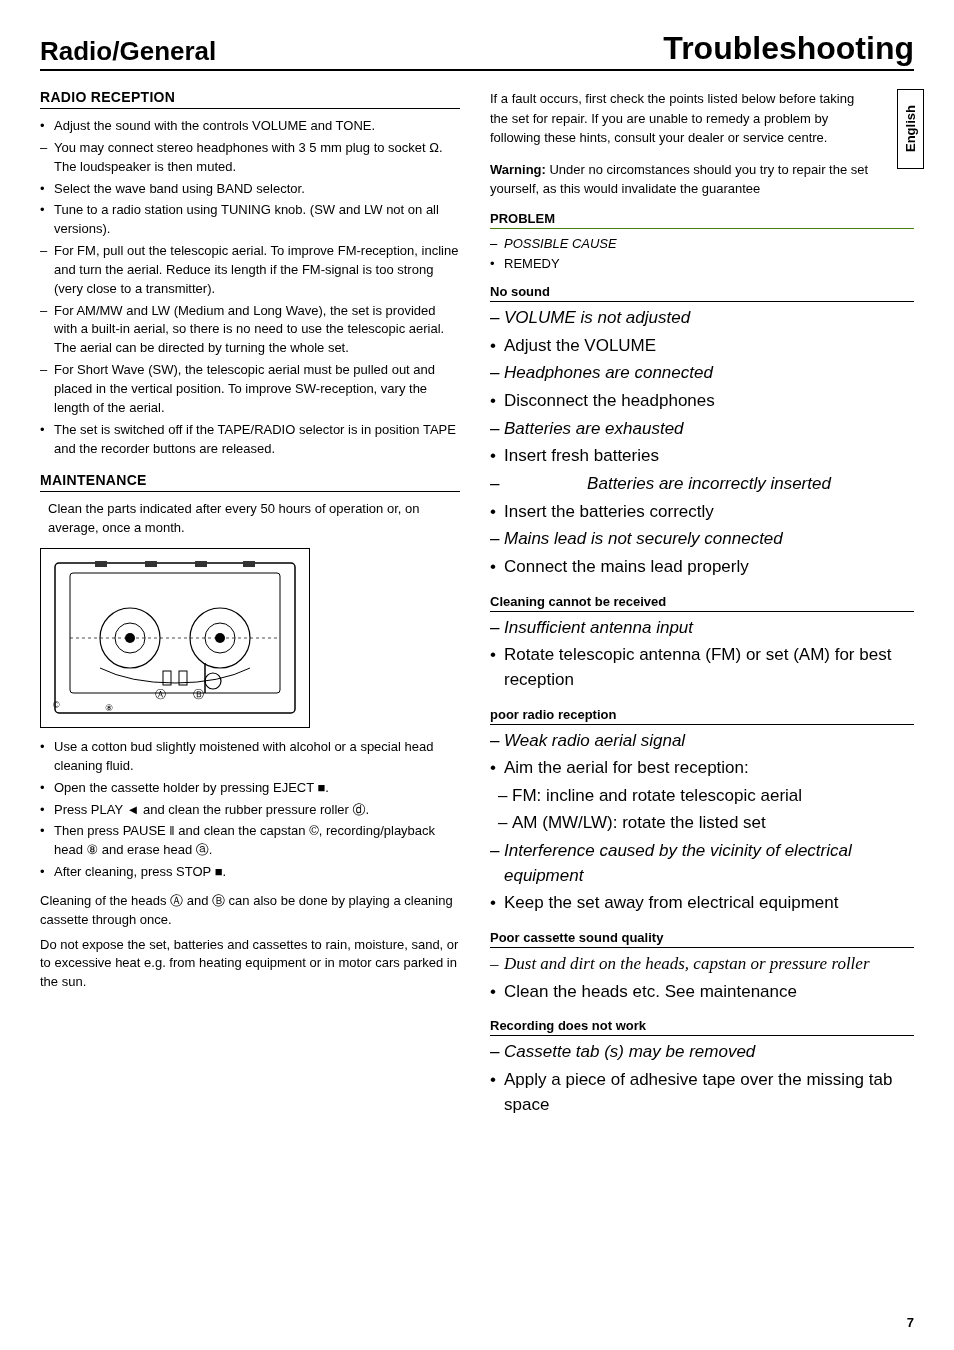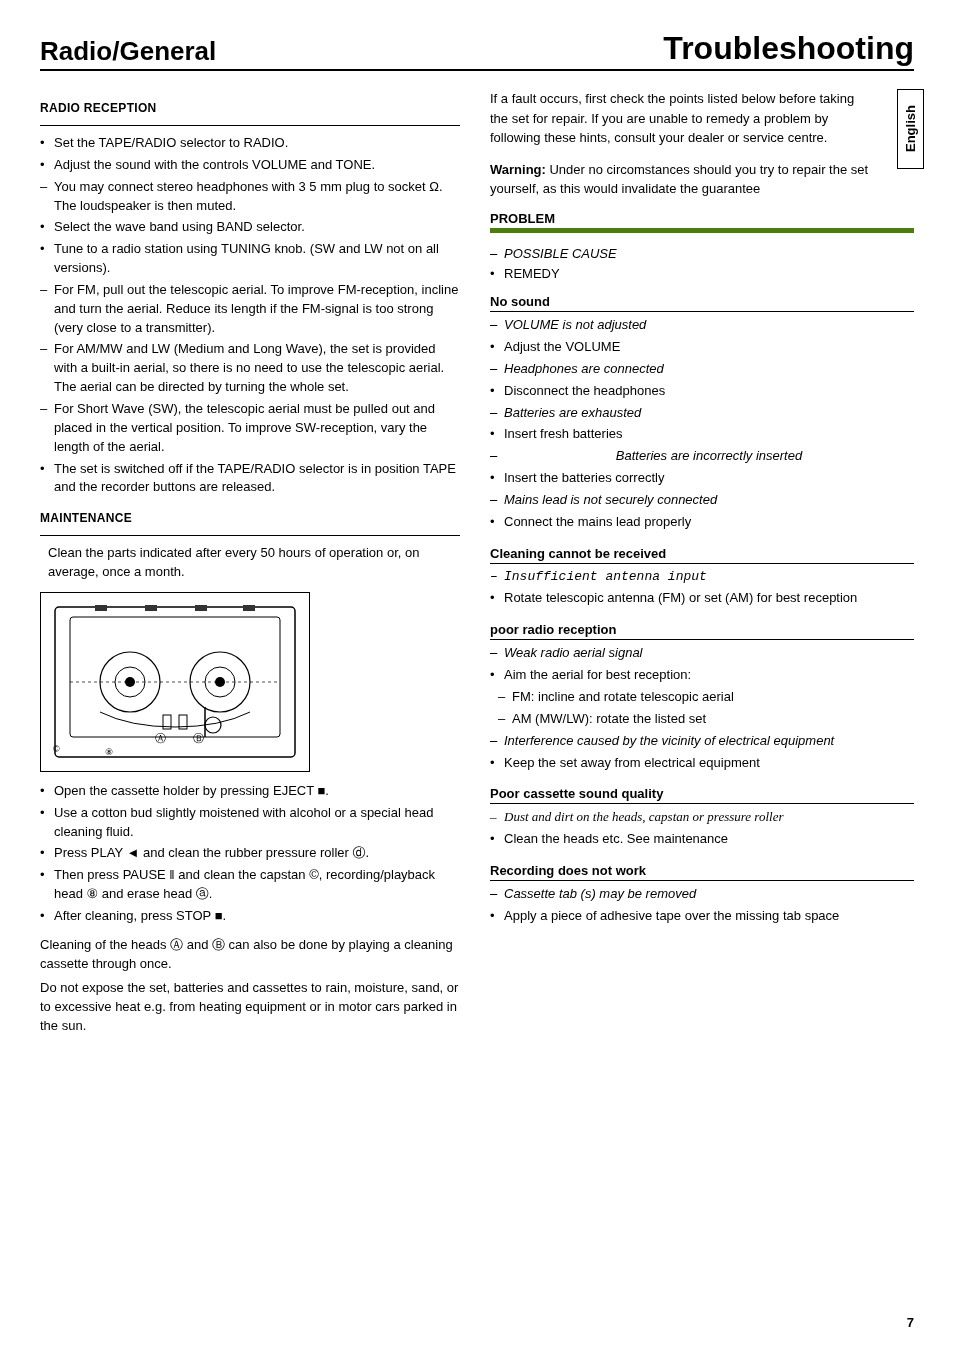--- a/index.html
+++ b/index.html
@@ -36,27 +36,26 @@
     .left-column {
       width: 420px;
       flex-shrink: 0;
     }
     .right-column {
       flex: 1;
       position: relative;
     }
     .section-title {
       font-weight: bold;
-      font-size: 12px;
+      font-size: 14px;
       border-bottom: 1px solid #000;
-      padding-bottom: 10px;
+      padding-bottom: 3px;
       margin-bottom: 8px;
       text-transform: uppercase;
       letter-spacing: 0.3px;
-      margin-top: 12px;
     }
     .bullet-list {
       list-style: none;
       padding: 0;
       margin-bottom: 10px;
     }
     .bullet-list li {
       padding-left: 14px;
       position: relative;
       margin-bottom: 3px;
@@ -86,21 +85,21 @@
     .problem-list {
       list-style: none;
       padding: 0;
       margin-bottom: 8px;
     }
     .problem-list li {
       padding-left: 14px;
       position: relative;
       margin-bottom: 3px;
       line-height: 1.45;
-      font-size: 13px;
+      font-size: 17px;
     }
     .problem-list li.dash::before {
       content: "–";
       position: absolute;
       left: 0;
     }
     .problem-list li.bullet::before {
       content: "•";
       position: absolute;
       left: 0;
@@ -158,23 +157,23 @@
     }
     .problem-intro {
       font-size: 13px;
       line-height: 1.5;
       margin-bottom: 12px;
     }
     .problem-header {
       font-weight: bold;
       text-transform: uppercase;
       font-size: 13px;
-      border-bottom: 5px solid #4d7c0f;
+      border-bottom: 1px solid #4d7c0f;
       padding-bottom: 2px;
-      margin-bottom: 12px;
+      margin-bottom: 6px;
     }
     .problem-meta-list {
       list-style: none;
       padding: 0;
       margin-bottom: 10px;
     }
     .problem-meta-list li {
       padding-left: 14px;
       position: relative;
       font-size: 13px;
@@ -203,21 +202,20 @@
   <span class="page-header-right">Troubleshooting</span>
 </div>
 
 <div class="main-layout">
 
   <div class="left-column">
 
     <div class="section-block">
       <div class="section-title">RADIO RECEPTION</div>
       <ul class="bullet-list" id="radio-list">
-          <li class="bullet">Set the TAPE/RADIO selector to RADIO.</li>
           <li class="bullet">Adjust the sound with the controls VOLUME and TONE.</li>
           <li class="dash">You may connect stereo headphones with 3 5 mm plug to socket Ω. The loudspeaker is then muted.</li>
           <li class="bullet">Select the wave band using BAND selector.</li>
           <li class="bullet">Tune to a radio station using TUNING knob. (SW and LW not on all versions).</li>
           <li class="dash">For FM, pull out the telescopic aerial. To improve FM-reception, incline and turn the aerial. Reduce its length if the FM-signal is too strong (very close to a transmitter).</li>
           <li class="dash">For AM/MW and LW (Medium and Long Wave), the set is provided with a built-in aerial, so there is no need to use the telescopic aerial. The aerial can be directed by turning the whole set.</li>
           <li class="dash">For Short Wave (SW), the telescopic aerial must be pulled out and placed in the vertical position. To improve SW-reception, vary the length of the aerial.</li>
           <li class="bullet">The set is switched off if the TAPE/RADIO selector is in position TAPE and the recorder buttons are released.</li>
         </ul>
     </div>
@@ -261,22 +259,22 @@
           <text x="60" y="158" font-size="9" font-family="Arial">⑧</text>
 
           <rect x="50" y="8" width="12" height="6" fill="#333"></rect>
           <rect x="100" y="8" width="12" height="6" fill="#333"></rect>
           <rect x="150" y="8" width="12" height="6" fill="#333"></rect>
           <rect x="198" y="8" width="12" height="6" fill="#333"></rect>
         </svg>
       </div>
 
       <ul class="bullet-list" id="maintenance-list">
+          <li class="bullet">Use a cotton bud slightly moistened with alcohol or a special head cleaning fluid.</li>
           <li class="bullet">Open the cassette holder by pressing EJECT ■.</li>
-          <li class="bullet">Use a cotton bud slightly moistened with alcohol or a special head cleaning fluid.</li>
           <li class="bullet">Press PLAY ◄ and clean the rubber pressure roller ⓓ.</li>
           <li class="bullet">Then press PAUSE ‖ and clean the capstan ©, recording/playback head ⑧ and erase head ⓐ.</li>
           <li class="bullet">After cleaning, press STOP ■.</li>
         </ul>
       <div id="maintenance-extra">
           <p style="font-size: 13px; line-height: 1.45; margin-bottom: 6px;">Cleaning of the heads Ⓐ and Ⓑ can also be done by playing a cleaning cassette through once.</p>
           <p style="font-size: 13px; line-height: 1.45; margin-bottom: 6px;">Do not expose the set, batteries and cassettes to rain, moisture, sand, or to excessive heat e.g. from heating equipment or in motor cars parked in the sun.</p>
         </div>
     </div>
   </div>
@@ -309,21 +307,21 @@
             <li class="bullet">Insert fresh batteries</li>
             <li class="dash" style="font-style: italic; text-align: center;">Batteries are incorrectly inserted</li>
             <li class="bullet">Insert the batteries correctly</li>
             <li class="dash" style="font-style: italic;">Mains lead is not securely connected</li>
             <li class="bullet">Connect the mains lead properly</li>
           </ul>
         </div>
         <div class="section-block">
           <div class="sub-section-title">Cleaning cannot be received</div>
           <ul class="problem-list">
-            <li class="dash" style="font-style: italic; font-family: Liberation Mono, monospace;">Insufficient antenna input</li>
+            <li class="dash" style="font-style: italic;">Insufficient antenna input</li>
             <li class="bullet">Rotate telescopic antenna (FM) or set (AM) for best reception</li>
           </ul>
         </div>
         <div class="section-block">
           <div class="sub-section-title">poor radio reception</div>
           <ul class="problem-list">
             <li class="dash" style="font-style: italic;">Weak radio aerial signal</li>
             <li class="bullet">Aim  the aerial for best reception:</li>
             <li class="sub-bullet" style="font-style: normal;">FM: incline and rotate telescopic aerial</li>
             <li class="sub-bullet" style="font-style: normal;">AM (MW/LW): rotate the listed set</li>

